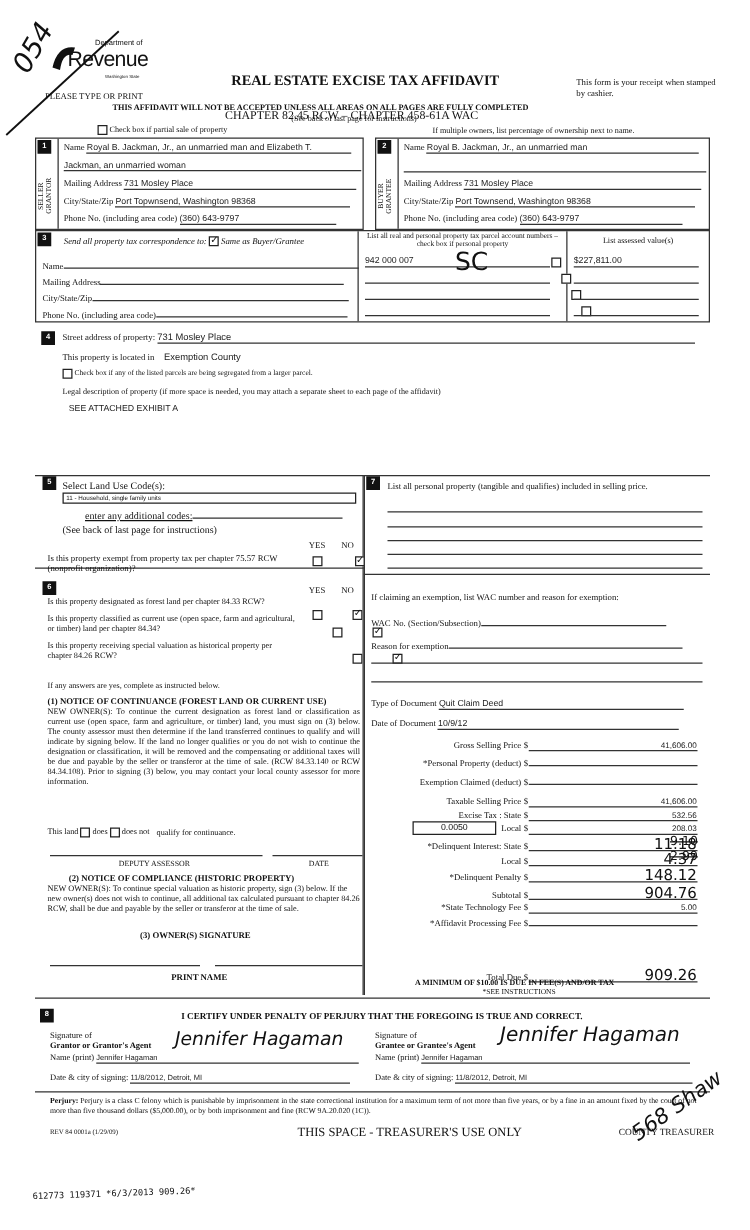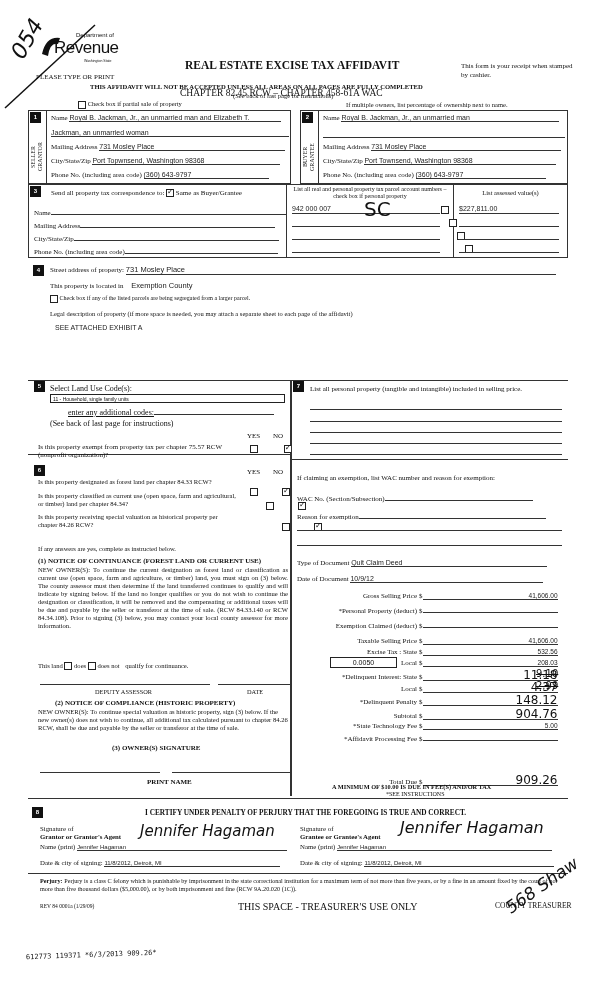--- a/index.html
+++ b/index.html
@@ -95,21 +95,21 @@
   </div>
   <div class="row" style="left:22px;top:60px;width:242px;">
     <span>Phone No. (including area code)</span>
     <span class="fill uline" style="display:inline-block;width:130px;">(360) 643-9797</span>
   </div>
 </div>
 
 
 <div class="box" style="left:28px;top:184px;width:540px;height:74px;">
   <div class="secnum" style="left:1px;top:1px;">3</div>
-  <div class="row" style="left:22px;top:4px;">
+  <div class="row" style="left:22px;top:4px;font-style:italic;">
     <span>Send all property tax correspondence to:</span>
     <span class="cb checked"></span>
     <span>Same as Buyer/Grantee</span>
   </div>
   <div class="row" style="left:5px;top:22px;width:265px;"><span>Name</span><span class="uline" style="display:inline-block;width:236px;height:8px;"></span></div>
   <div class="row" style="left:5px;top:35px;width:265px;"><span>Mailing Address</span><span class="uline" style="display:inline-block;width:195px;height:8px;"></span></div>
   <div class="row" style="left:5px;top:48px;width:265px;"><span>City/State/Zip</span><span class="uline" style="display:inline-block;width:205px;height:8px;"></span></div>
   <div class="row" style="left:5px;top:61px;width:265px;"><span>Phone No. (including area code)</span><span class="uline" style="display:inline-block;width:153px;height:8px;"></span></div>
 
   <div class="abs" style="left:257px;top:0;width:1px;height:72px;background:#333;"></div>
@@ -173,27 +173,27 @@
 </div>
 <div class="abs uline" style="left:40px;top:684px;width:170px;"></div>
 <div class="abs uline" style="left:218px;top:684px;width:72px;"></div>
 <div class="abs" style="left:95px;top:688px;font-size:6.3px;">DEPUTY ASSESSOR</div>
 <div class="abs" style="left:247px;top:688px;font-size:6.3px;">DATE</div>
 <div class="abs" style="left:55px;top:699px;font-size:7px;font-weight:bold;text-align:right;">(2) NOTICE OF COMPLIANCE (HISTORIC PROPERTY)</div>
 <div class="abs" style="left:38px;top:708px;width:252px;font-size:6.6px;line-height:8px;">NEW OWNER(S): To continue special valuation as historic property, sign (3) below. If the new owner(s) does not wish to continue, all additional tax calculated pursuant to chapter 84.26 RCW, shall be due and payable by the seller or transferor at the time of sale.</div>
 <div class="abs" style="left:112px;top:744px;font-size:7px;font-weight:bold;">(3) OWNER(S) SIGNATURE</div>
 <div class="abs uline" style="left:40px;top:772px;width:120px;"></div>
 <div class="abs uline" style="left:172px;top:772px;width:118px;"></div>
-<div class="abs" style="left:147px;top:778px;font-size:7px;font-weight:bold;">PRINT NAME</div>
+<div class="abs" style="left:137px;top:778px;font-size:7px;font-weight:bold;">PRINT NAME</div>
 
 
 <div class="abs" style="left:291px;top:380px;width:1px;height:416px;background:#333;"></div>
 <div class="abs" style="left:291px;top:380px;width:277px;height:1px;background:#333;"></div>
 <div class="secnum" style="left:293px;top:381px;">7</div>
-<div class="abs" style="left:310px;top:383px;width:250px;font-size:7px;line-height:12px;">List all personal property (tangible and intangible) included in selling price.</div>
+<div class="abs" style="left:310px;top:383px;width:250px;font-size:7px;line-height:12px;">List all personal property (tangible and qualifies) included in selling price.</div>
 <div class="abs uline" style="left:310px;top:409px;width:252px;"></div>
 <div class="abs uline" style="left:310px;top:421px;width:252px;"></div>
 <div class="abs uline" style="left:310px;top:432px;width:252px;"></div>
 <div class="abs uline" style="left:310px;top:443px;width:252px;"></div>
 <div class="abs uline" style="left:310px;top:454px;width:252px;"></div>
 <div class="abs" style="left:291px;top:459px;width:277px;height:1px;background:#333;"></div>
 <div class="abs" style="left:297px;top:474px;font-size:7px;">If claiming an exemption, list WAC number and reason for exemption:</div>
 <div class="row" style="left:297px;top:493px;font-size:7px;">
   <span>WAC No. (Section/Subsection)</span><span class="uline" style="display:inline-block;width:148px;height:8px;"></span>
 </div>

